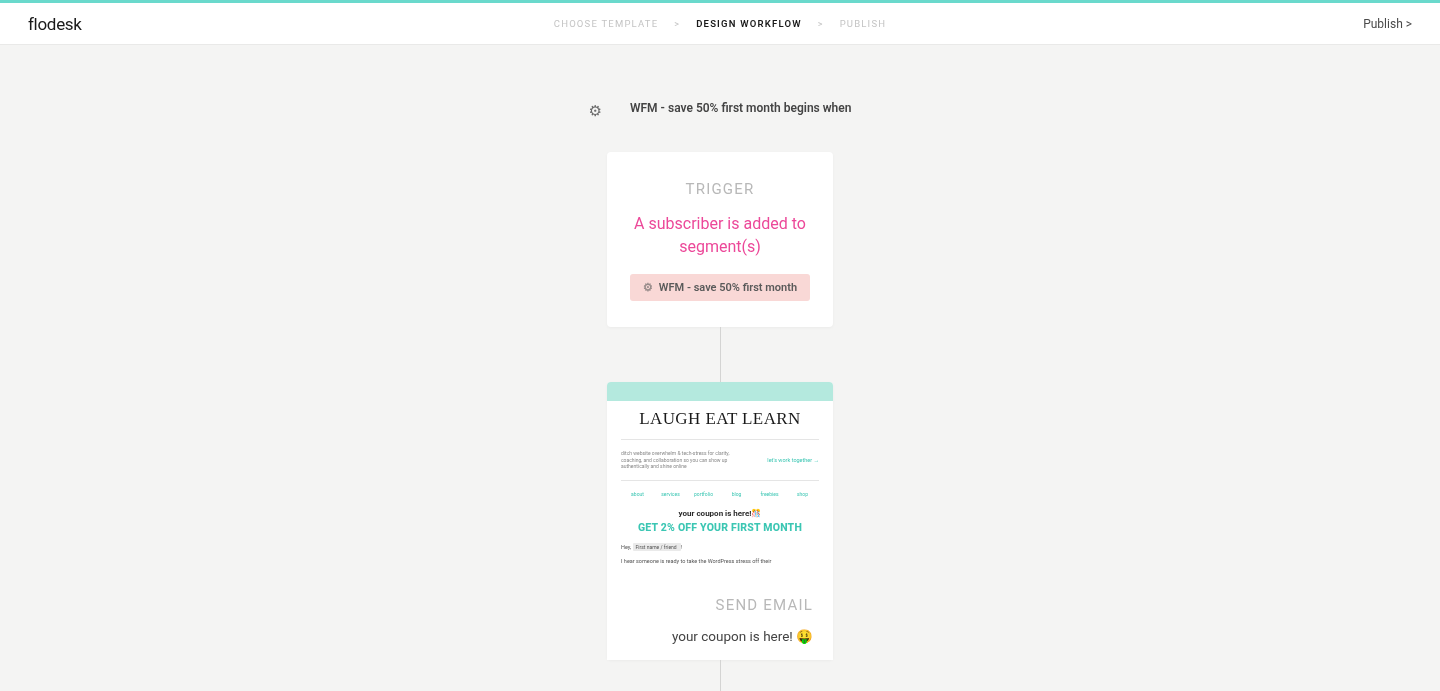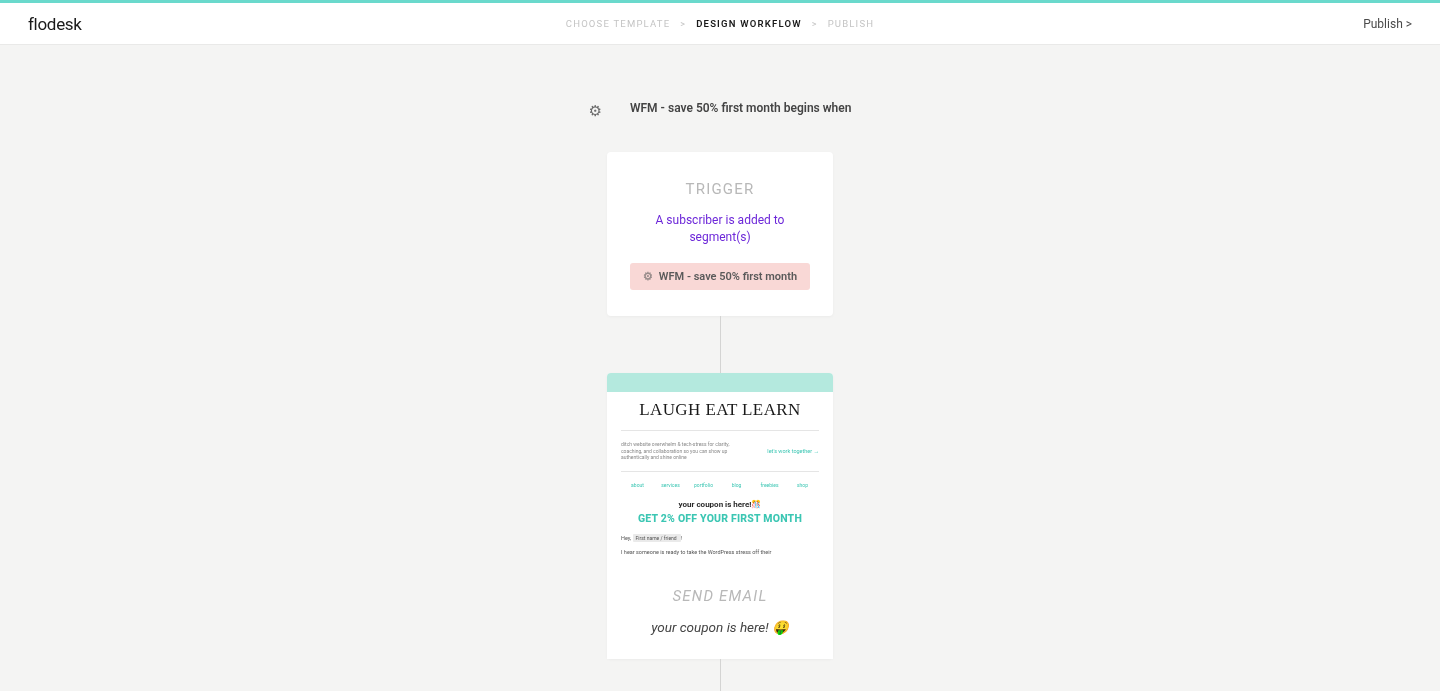--- a/index.html
+++ b/index.html
@@ -33,21 +33,21 @@
       color: #1a1a1a;
       font-weight: 400;
       letter-spacing: -0.3px;
     }
     .breadcrumb {
       position: absolute;
       left: 50%;
       transform: translateX(-50%);
       display: flex;
       align-items: center;
-      gap: 10px;
+      gap: 16px;
       font-size: 9.5px;
       letter-spacing: 1.2px;
       text-transform: uppercase;
     }
     .breadcrumb-step {
       color: #c4c4c4;
       cursor: pointer;
     }
     .breadcrumb-step.active {
       color: #1a1a1a;
@@ -103,22 +103,22 @@
       text-align: center;
     }
     .card-label {
       font-size: 15px;
       letter-spacing: 1.2px;
       color: #b8b8b8;
       text-transform: uppercase;
       margin-bottom: 14px;
     }
     .trigger-desc {
-      font-size: 12px;
-      color: #6d28d9;
+      font-size: 16px;
+      color: #ec4899;
       line-height: 1.45;
       margin-bottom: 16px;
     }
     .segment-tag {
       display: inline-flex;
       align-items: center;
       background: #f9d8d6;
       padding: 7px 13px;
       border-radius: 3px;
       font-size: 11px;
@@ -217,24 +217,23 @@
       background: #eaeaea;
       padding: 1px 3px;
       border-radius: 1px;
       font-size: 5px;
     }
     .email-body-text {
       font-size: 5.5px;
       color: #555;
     }
     .email-card-footer {
-      padding: 22px 20px 24px;
-      text-align: center;
+      padding: 22px 20px 16px;
+      text-align: right;
       background: #ffffff;
-      font-style: italic;
     }
     .email-subject {
       font-size: 13.5px;
       color: #444444;
     }
     .connector-short {
       width: 1px;
       height: 34px;
       background: #d4d4d3;
     }

